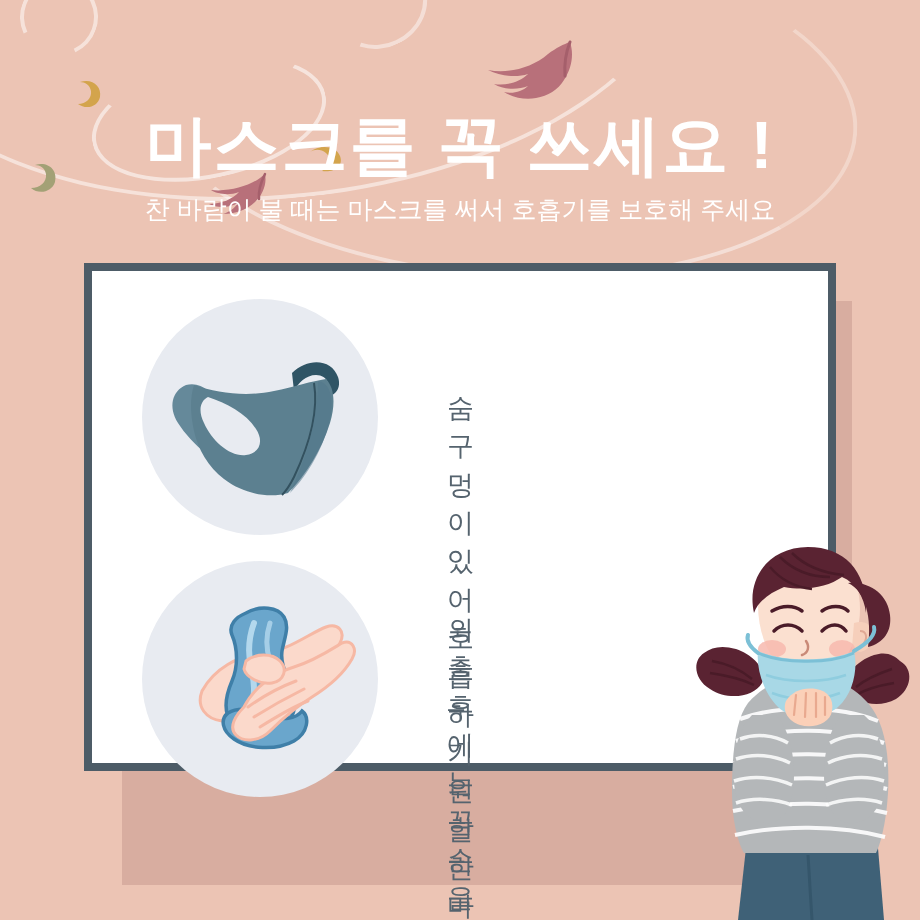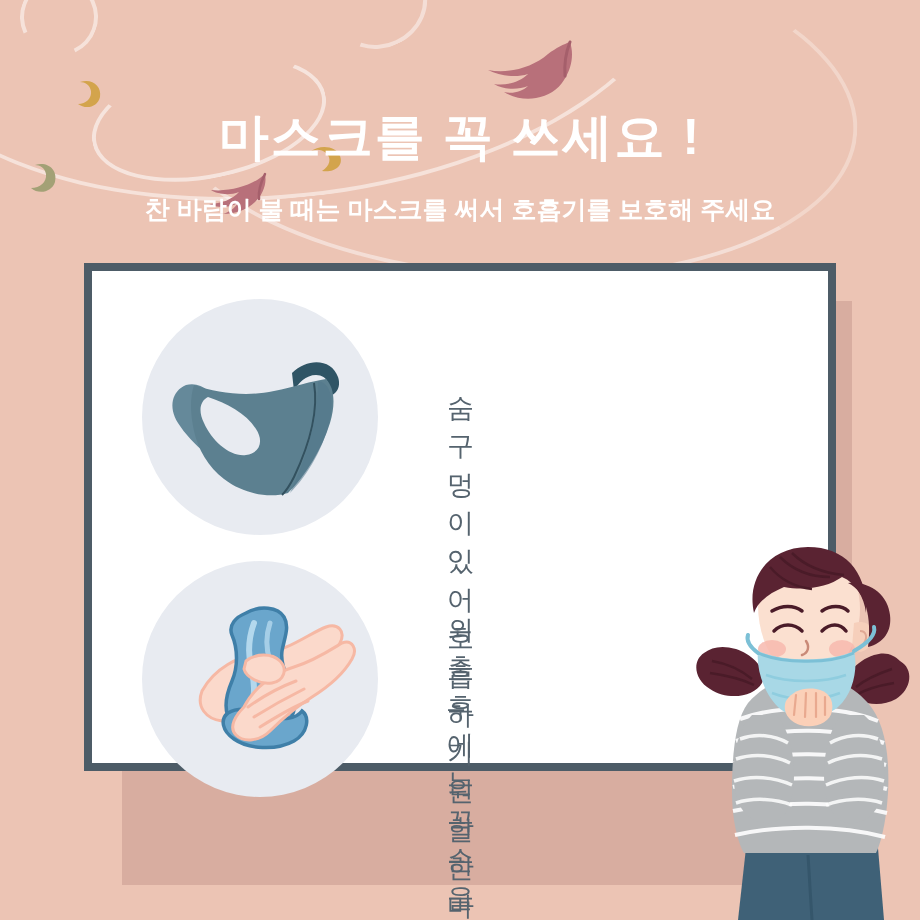--- a/index.html
+++ b/index.html
@@ -74,34 +74,34 @@
   
   .leaf { position: absolute; pointer-events: none; }
 
   
   .title {
     position: absolute;
     left: 0; right: 0;
     top: 112px;
     text-align: center;
     color: #ffffff;
-    font-size: 50px;
+    font-size: 66px;
     font-weight: bold;
     letter-spacing: 2px;
     line-height: 1.0;
     white-space: nowrap;
   }
   .subtitle {
     position: absolute;
     left: 0; right: 0;
     top: 194px;
     text-align: center;
     color: #ffffff;
     font-size: 25px;
-    font-weight: bold;
+    font-weight: normal;
     letter-spacing: 0px;
     line-height: 1.2;
     white-space: nowrap;
   }
 
   
   .card-shadow {
     position: absolute;
     left: 122px; top: 301px;
     width: 730px; height: 584px;

